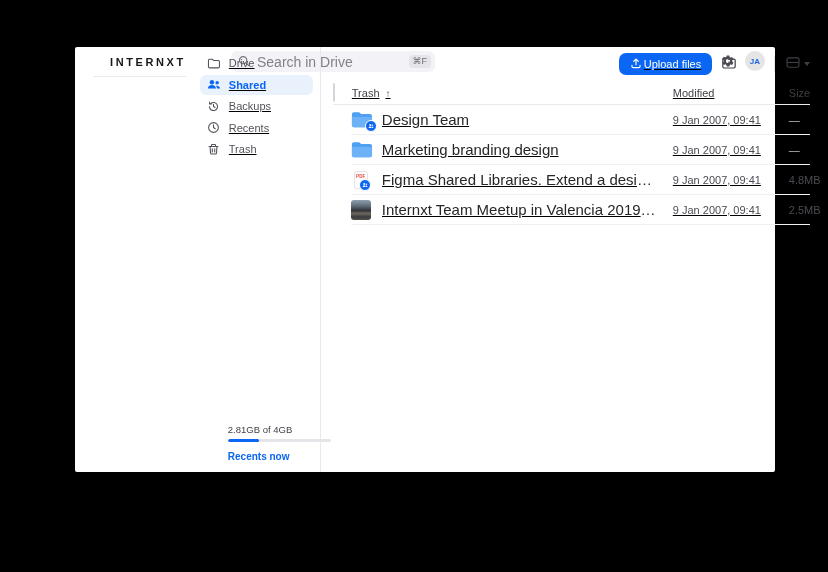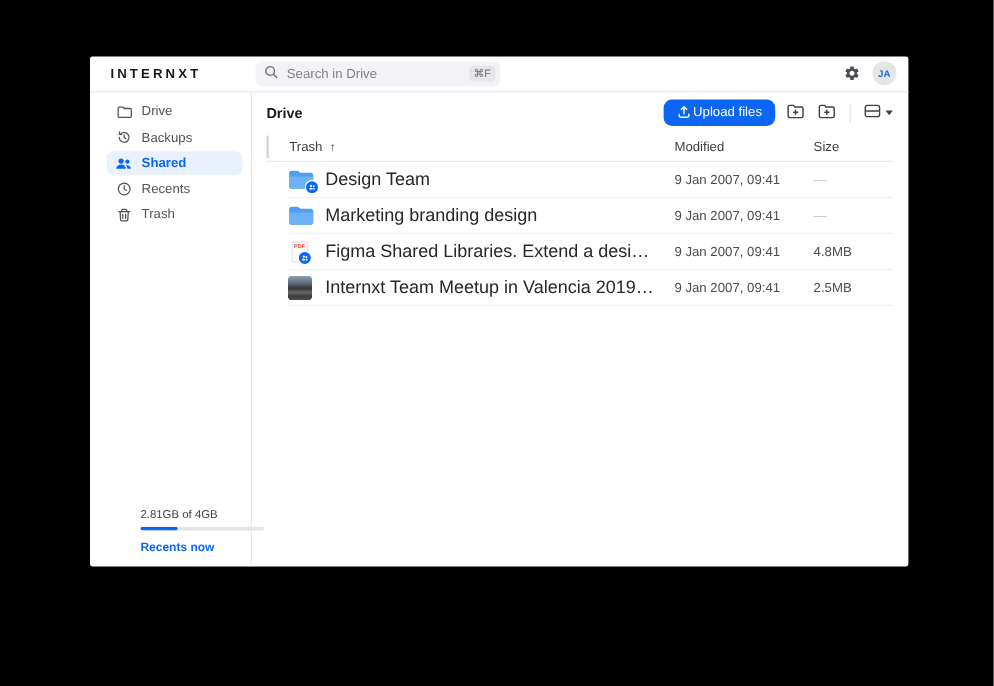--- a/index.html
+++ b/index.html
@@ -2,52 +2,52 @@
 <html><head>
 <meta charset="utf-8">
 <style>
   html,body{margin:0;padding:0;}
   body{
     width:828px;height:572px;background:#000;position:relative;overflow:hidden;
     font-family:"Liberation Sans",sans-serif;-webkit-font-smoothing:antialiased;
   }
   .window{
     position:absolute;left:75px;top:47px;width:682px;height:425px;
-    background:#fff;border-radius:2px;display:flex;flex-direction:column;
+    background:#fff;border-radius:2px;display:flex;flex-direction:row;padding-left:18px;
   }
   
   .topbar{
     height:29px;border-bottom:1px solid #e9e9ee;display:flex;align-items:center;
     position:relative;flex:0 0 auto;
   }
   .logo{
     margin-left:17px;font-size:11px;font-weight:bold;letter-spacing:2.6px;color:#18181b;
   }
   .searchbar{
     position:absolute;left:138px;top:4px;width:204px;height:21px;background:#f3f3f7;
     border-radius:6px;display:flex;align-items:center;padding:0 4px 0 7px;box-sizing:border-box;
   }
   .searchbar svg{flex:0 0 auto;}
   .searchbar input{
-    flex:1;border:0;background:transparent;outline:none;font-size:11px;color:#3f3f46;
+    flex:1;border:0;background:transparent;outline:none;font-size:14px;color:#3f3f46;
     margin-left:5px;min-width:0;font-family:"Liberation Sans",sans-serif;
   }
   .searchbar input::placeholder{color:#81818b;}
   .kbd{
     background:#e4e4e9;color:#6e6e78;font-size:9px;border-radius:4px;
     padding:2px 4px;line-height:1;flex:0 0 auto;
   }
   .gear-btn{position:absolute;left:628px;top:7px;width:14px;height:14px;cursor:pointer;}
   .avatar{
     position:absolute;left:652px;top:4px;width:20px;height:20px;border-radius:50%;
     background:#e5e5e5;color:#1e66e0;font-size:8px;font-weight:bold;
     display:flex;align-items:center;justify-content:center;letter-spacing:.2px;
   }
   
-  .split{flex:1;display:flex;min-height:0;}
+  .split{flex:1;display:flex;min-height:0;text-decoration:underline;}
   .sidebar{
     width:135px;flex:0 0 auto;border-right:1px solid #e9e9ee;position:relative;
     padding-top:6px;box-sizing:border-box;
   }
   .nav-item{
     height:20px;margin:0 7px 1.5px 14px;border-radius:6px;display:flex;align-items:center;
     padding-left:7px;gap:8px;cursor:pointer;
   }
   .nav-item .nav-label{font-size:11px;color:#52525b;}
   .nav-item.active{background:#e9f1fd;}
@@ -152,41 +152,41 @@
 
       <div class="nav-item">
         <span class="nav-icon">
           <svg width="13" height="13" viewBox="0 0 16 16" fill="none" stroke="#52525b" stroke-width="1.3" stroke-linejoin="round">
             <path d="M1.8 4c0-.7.6-1.3 1.3-1.3h3.4L8 4.2h6a1.3 1.3 0 0 1 1.3 1.3v6.6c0 .7-.6 1.3-1.3 1.3H3.1c-.7 0-1.3-.6-1.3-1.3z"></path>
           </svg>
         </span>
         <span class="nav-label">Drive</span>
       </div>
 
-      <div class="nav-item">
-        <span class="nav-icon">
-          <svg width="13" height="13" viewBox="0 0 16 16" fill="none" stroke="#52525b" stroke-width="1.3" stroke-linecap="round">
-            <path d="M3 8a5 5 0 1 0 1.5-3.6"></path>
-              <path d="M3.2 2.4v2.4h2.4"></path>
-              <path d="M8 5.4V8l1.9 1.3"></path>
-          </svg>
-        </span>
-        <span class="nav-label">Backups</span>
-      </div>
-
       <div class="nav-item active">
         <span class="nav-icon">
           <svg width="14" height="13" viewBox="0 0 16 14" fill="#0b66f4">
             <circle cx="5.6" cy="4.4" r="2.5"></circle>
             <path d="M1 11.6c0-2.3 2-4 4.6-4s4.6 1.7 4.6 4z"></path>
             <circle cx="11.6" cy="4.9" r="2"></circle>
             <path d="M11 8.3c2.3.1 4 1.6 4 3.3h-3.5c0-1.3-.5-2.4-1.4-3.2z"></path>
           </svg>
         </span>
         <span class="nav-label">Shared</span>
+      </div>
+
+      <div class="nav-item">
+        <span class="nav-icon">
+          <svg width="13" height="13" viewBox="0 0 16 16" fill="none" stroke="#52525b" stroke-width="1.3" stroke-linecap="round">
+            <path d="M3 8a5 5 0 1 0 1.5-3.6"></path>
+              <path d="M3.2 2.4v2.4h2.4"></path>
+              <path d="M8 5.4V8l1.9 1.3"></path>
+          </svg>
+        </span>
+        <span class="nav-label">Backups</span>
       </div>
 
       <div class="nav-item">
         <span class="nav-icon">
           <svg width="13" height="13" viewBox="0 0 16 16" fill="none" stroke="#52525b" stroke-width="1.3" stroke-linecap="round">
             <circle cx="8" cy="8" r="6"></circle>
               <path d="M8 4.6V8l2.2 1.5"></path>
           </svg>
         </span>
         <span class="nav-label">Recents</span>

